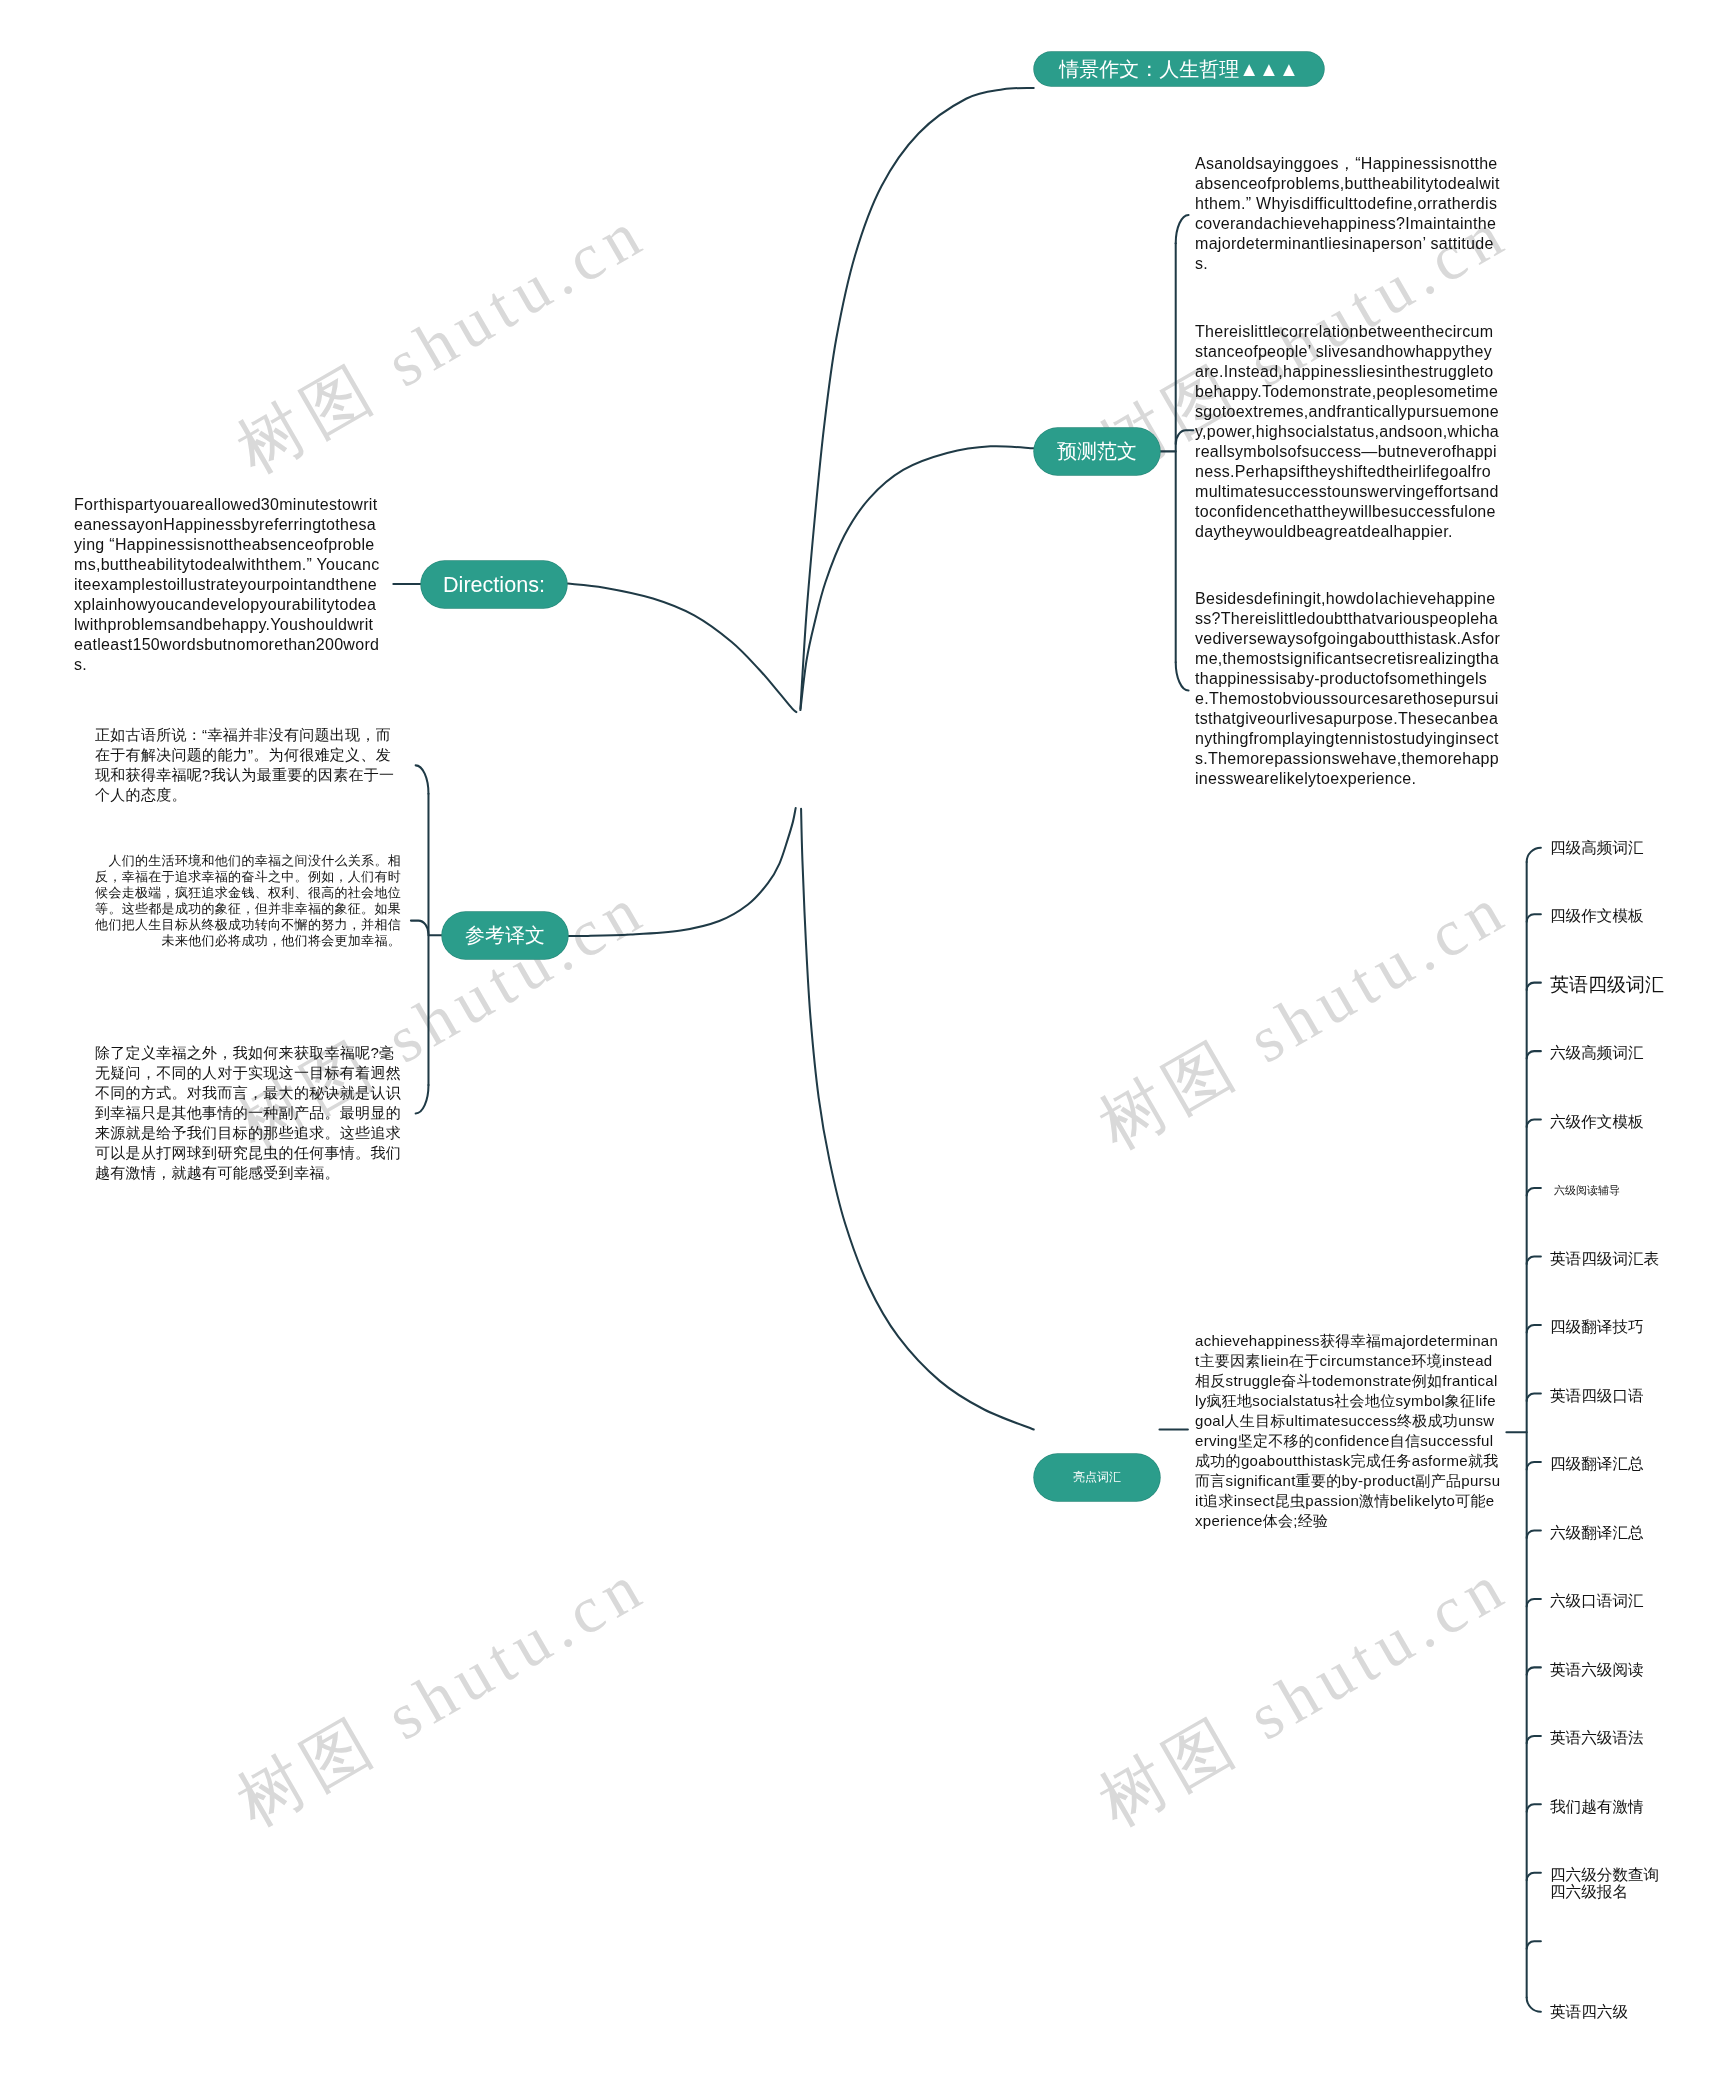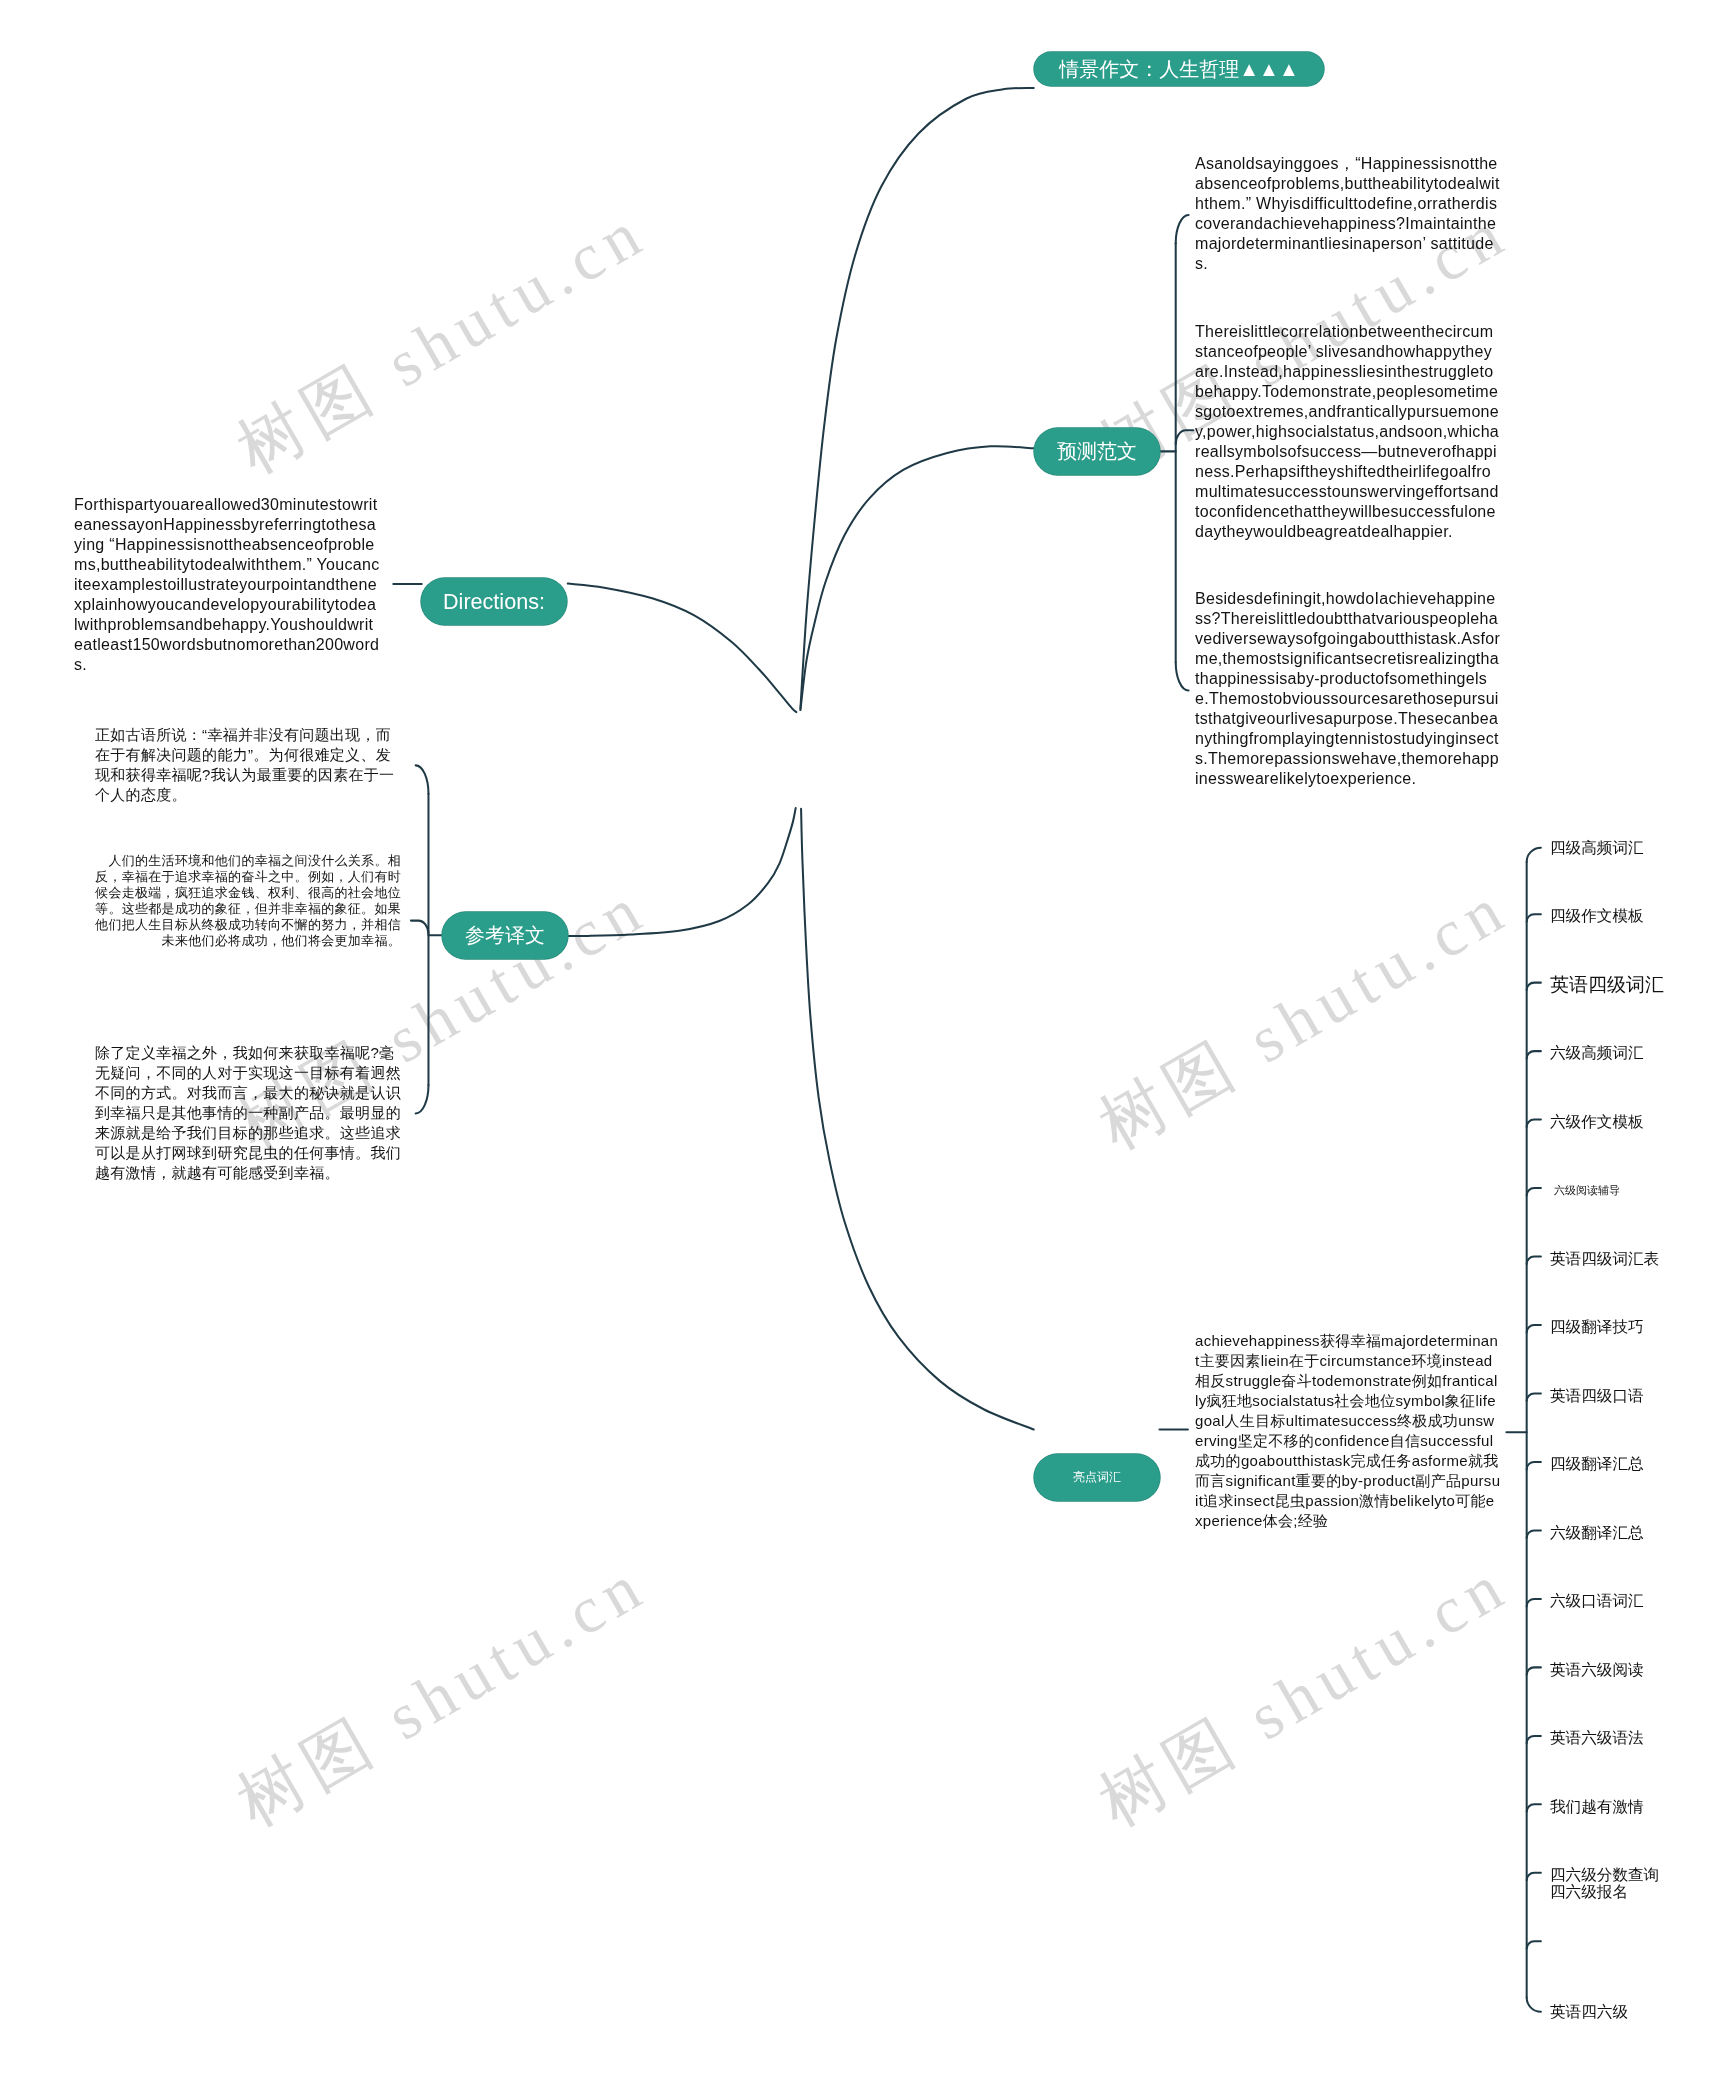--- a/index.html
+++ b/index.html
@@ -74,21 +74,21 @@
 <path d="M 2257.0 2780.5 A 11.0 11.0 0 0 1 2268.0 2769.5 L 2278.0 2769.5"></path>
 <path d="M 2257.0 2881.8 A 11.0 11.0 0 0 1 2268.0 2870.8 L 2278.0 2870.8"></path>
 <path d="M 2257.0 2954.0 A 21.0 21.0 0 0 0 2278.0 2975.0"></path>
 </svg>
 <div class="node branch" style="left:1034px;top:52px;width:290px;height:34px;font-size:20px;">
       <span>情景作文：人生哲理▲▲▲</span>
     </div>
 <div class="node branch" style="left:1034px;top:428px;width:126px;height:47px;font-size:20px;">
       <span>预测范文</span>
     </div>
-<div class="node branch" style="left:421px;top:561px;width:146px;height:47px;font-size:21.6px;margin-top:17px;">
+<div class="node branch" style="left:421px;top:561px;width:146px;height:47px;font-size:21.6px;">
       <span>Directions:</span>
     </div>
 <div class="node branch" style="left:442px;top:912px;width:126px;height:47px;font-size:20px;">
       <span>参考译文</span>
     </div>
 <div class="node branch" style="left:1034px;top:1406px;width:126px;height:47px;font-size:12px;margin-top:48px;">
       <span>亮点词汇</span>
     </div>
 <div class="note" style="left:1195px;top:154px;width:306px;font-size:16px;line-height:20px;">Asanoldsayinggoes，“Happinessisnottheabsenceofproblems,buttheabilitytodealwiththem.” Whyisdifficulttodefine,orratherdiscoverandachievehappiness?Imaintainthemajordeterminantliesinaperson’ sattitudes.</div>
 <div class="note" style="left:1195px;top:322px;width:306px;font-size:16px;line-height:20px;">Thereislittlecorrelationbetweenthecircumstanceofpeople’ slivesandhowhappytheyare.Instead,happinessliesinthestruggletobehappy.Todemonstrate,peoplesometimesgotoextremes,andfranticallypursuemoney,power,highsocialstatus,andsoon,whichareallsymbolsofsuccess—butneverofhappiness.Perhapsiftheyshiftedtheirlifegoalfromultimatesuccesstounswervingeffortsandtoconfidencethattheywillbesuccessfulonedaytheywouldbeagreatdealhappier.</div>

